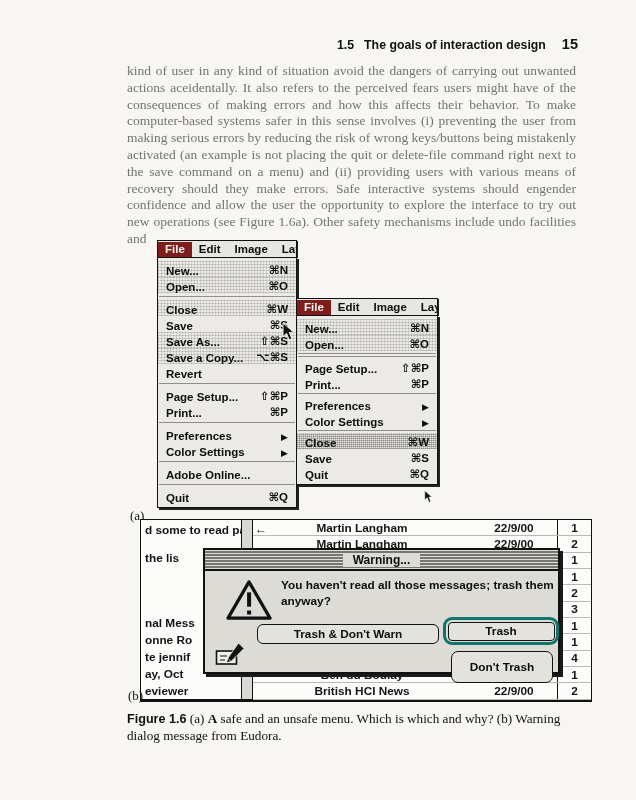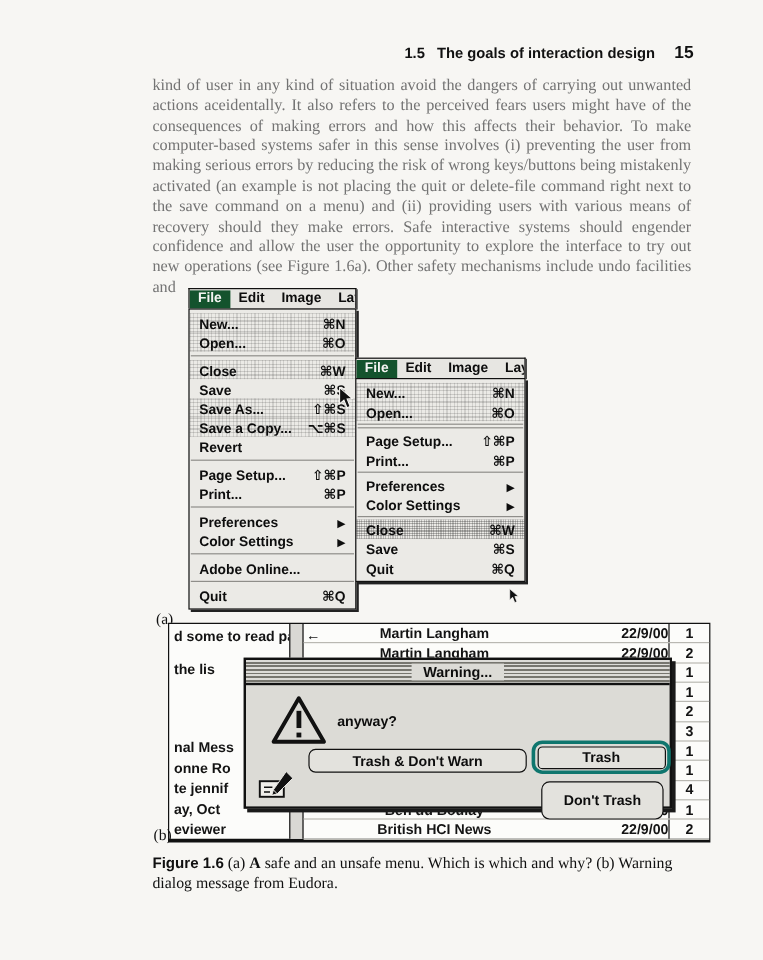--- a/index.html
+++ b/index.html
@@ -26,21 +26,21 @@
   }
 
   
   .menu{font-family:"Liberation Sans","DejaVu Sans",sans-serif;font-weight:bold;font-size:11.5px;color:#0d0d0d;}
   .mbar{
     display:flex;align-items:center;height:16px;overflow:hidden;
     background:#e7e6e2;border:1.5px solid #111;border-bottom:none;
     box-shadow:1px 1px 0 #222;
   }
   .mb{padding:1px 7px 2px 7px;white-space:nowrap;}
-  .mb.sel{background:#14532d;color:#f4f4f2;}
+  .mb.sel{background:#7f1d1d;color:#f4f4f2;}
   .mpanel{
     background:#ebeae6;border:1.8px solid #111;box-shadow:2px 2px 0 #222;
     padding:3px 0;
   }
   .mi{display:flex;align-items:flex-end;justify-content:space-between;height:16px;padding:0 8px;white-space:nowrap;}
   .mi .ms{margin-left:10px;}
   .mi .sub{font-size:9px;margin-left:10px;}
   .menu-right .mi{height:16px;}
   .msep{border-top:1.2px solid #8f8e8a;margin:3px 1px;}
   .menu-right .msep{margin:2px 1px;}
@@ -73,21 +73,21 @@
   .mailfrags{position:absolute;left:0;top:0;width:100px;height:100%;}
   .frag{position:absolute;left:4px;white-space:nowrap;color:#131313;}
   .panedivider{
     position:absolute;left:100px;top:0;width:12px;height:100%;
     border-left:1.6px solid #111;border-right:1.6px solid #111;background:#d9d8d4;
     box-sizing:border-box;
   }
   .msglist{position:absolute;left:112px;top:0;right:0;bottom:0;}
   .mrow{display:flex;align-items:center;height:16.35px;border-bottom:1px solid #b9b8b2;box-sizing:border-box;}
   .c-send{flex:1;text-align:center;overflow:hidden;}
-  .c-date{width:86px;text-align:right;}
+  .c-date{width:86px;text-align:center;}
   .c-count{width:33px;align-self:stretch;display:flex;align-items:center;justify-content:center;border-left:1.8px solid #111;}
   .preview-arrow{position:absolute;left:2px;top:2px;font-size:12px;}
 
   
   .dialog{
     left:203px;top:548px;width:357px;height:126px;z-index:40;
     background:#dcdbd6;border:2px solid #111;box-shadow:3px 3px 0 #1a1a1a;
     box-sizing:border-box;
     font-family:"Liberation Sans","DejaVu Sans",sans-serif;font-weight:bold;color:#0d0d0d;
   }
@@ -323,21 +323,21 @@
 <div class="abs dialog">
   <div class="titlebar">
     <span class="ttl">Warning...</span>
   </div>
   <svg class="warn-tri" width="48" height="42" viewBox="0 0 50 44">
     <path d="M25 3 L47 41 L3 41 Z" fill="#dcdbd6" stroke="#111" stroke-width="3.4" stroke-linejoin="round"></path>
     <rect x="23" y="14" width="4.2" height="15" fill="#111"></rect>
     <rect x="23" y="33" width="4.2" height="4.2" fill="#111"></rect>
   </svg>
   <div class="dlg-msg">
-    <br>
+    <span>You haven't read all those messages; trash them</span><br>
     <span>anyway?</span>
   </div>
   <div class="btn btn-tdw dither">Trash &amp; Don't Warn</div>
   <div class="defring">
     <div class="btn btn-trash dither">Trash</div>
   </div>
   <div class="btn btn-dont dither">Don't Trash</div>
   <svg class="handicon" width="32" height="26" viewBox="0 0 32 26">
     <rect x="1.5" y="10" width="20" height="13" fill="#efeeea" stroke="#111" stroke-width="1.6"></rect>
     <path d="M5 15 h7 M5 19 h5" stroke="#111" stroke-width="1.2"></path>

